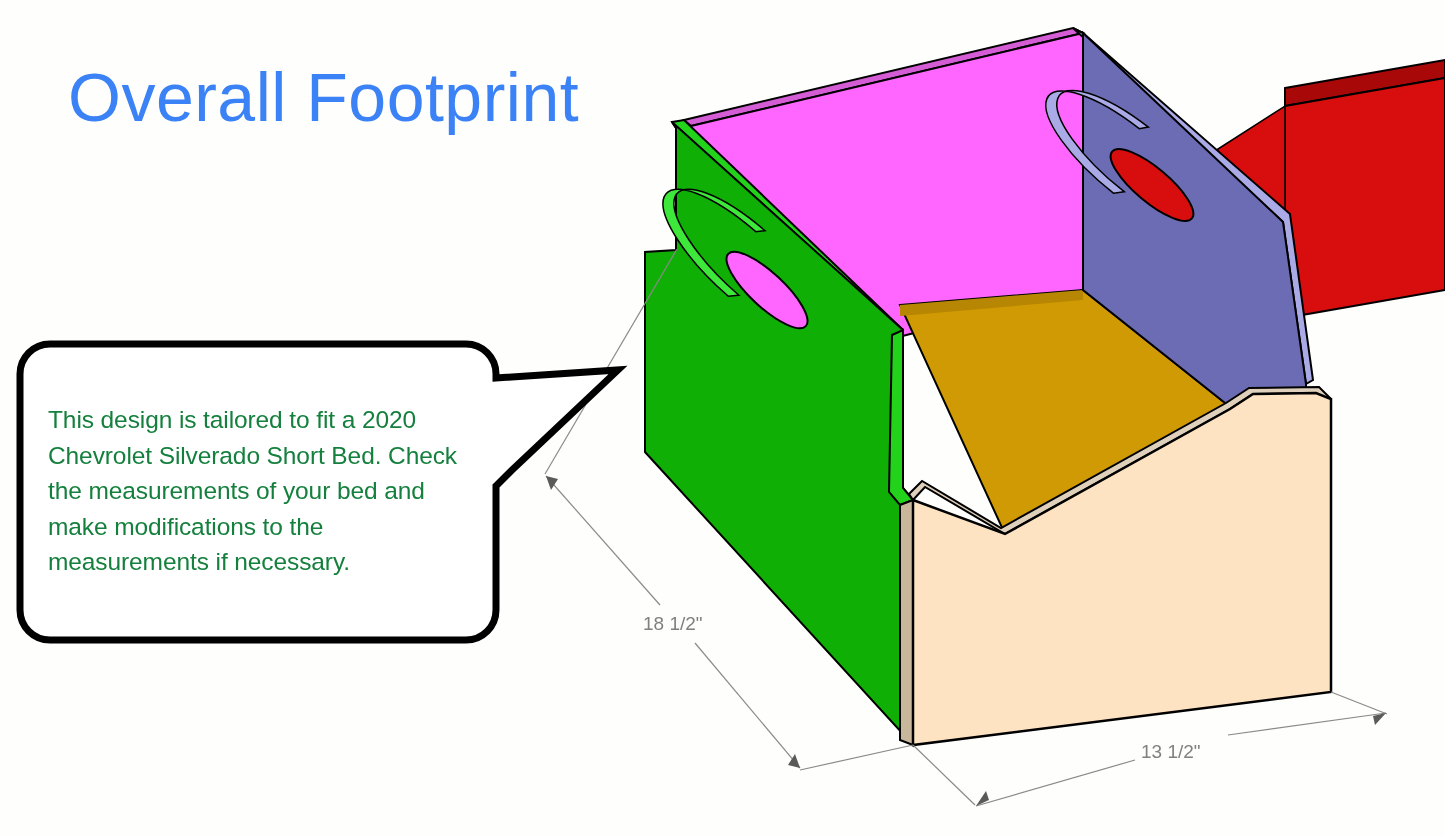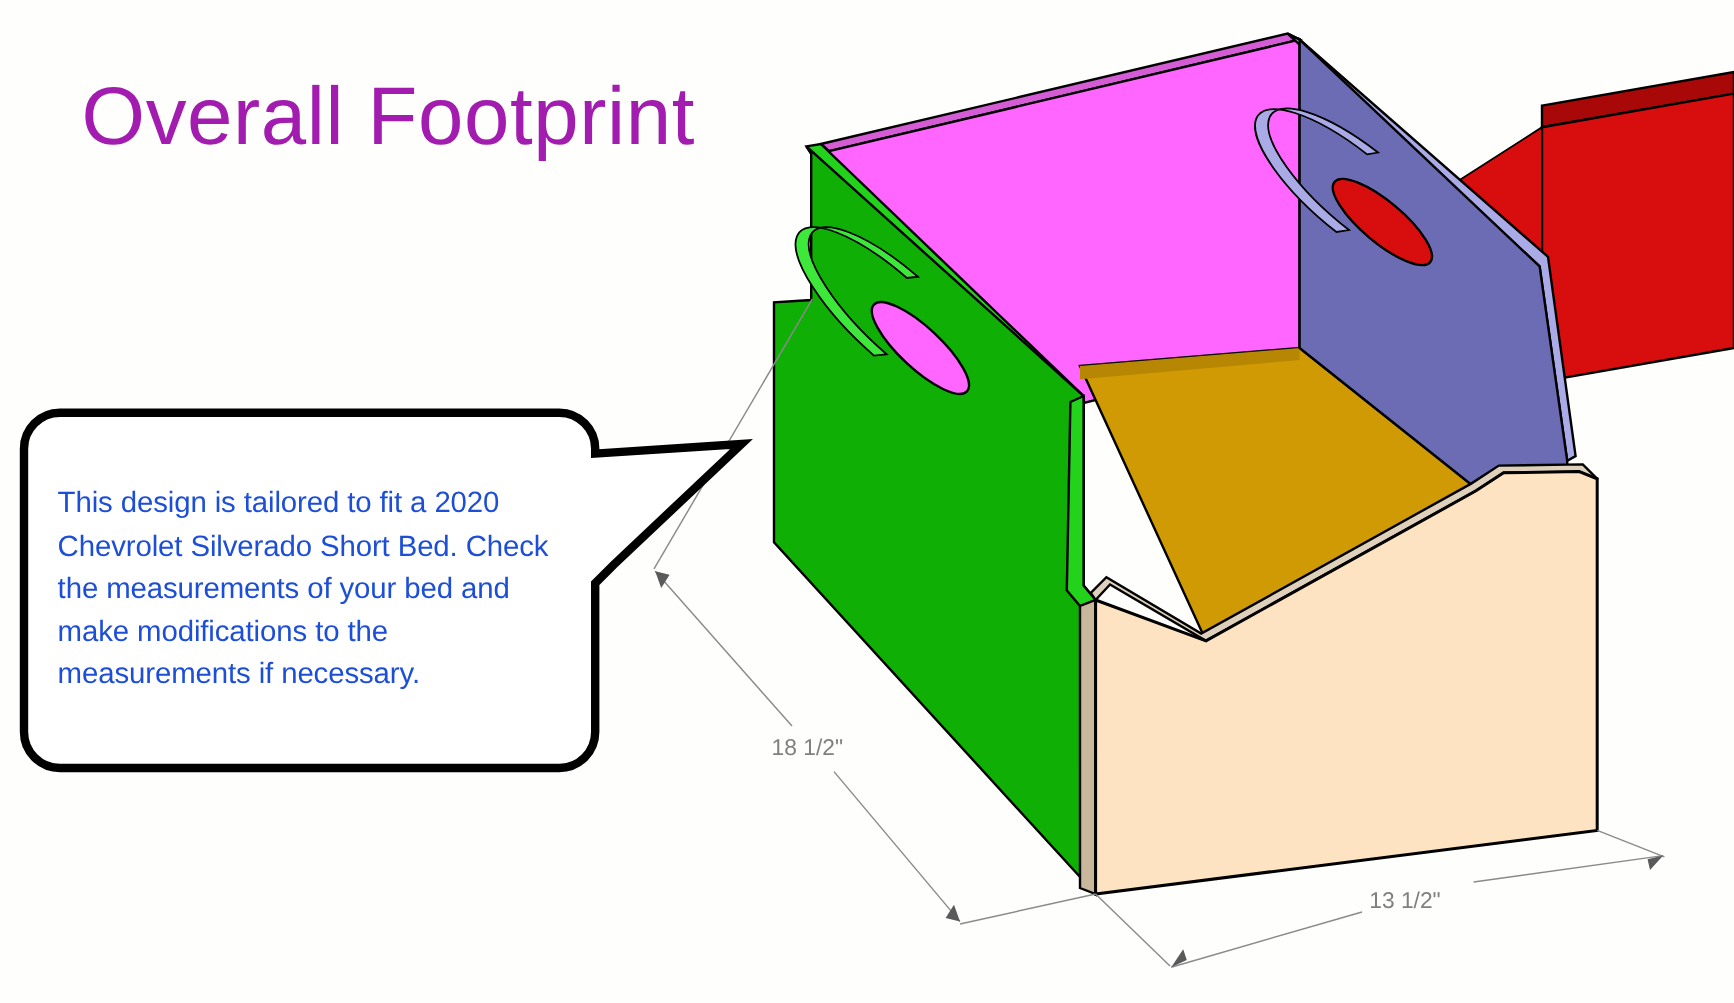--- a/index.html
+++ b/index.html
@@ -23,21 +23,21 @@
     height: 836px;
   }
   #page-title {
     position: absolute;
     left: 68px;
     top: 58px;
     font-family: "Liberation Sans", sans-serif;
     font-size: 68px;
     font-weight: 300;
     letter-spacing: 0.5px;
-    color: #a21caf;
+    color: #3b82f6;
     white-space: nowrap;
   }
   #callout {
     position: absolute;
     left: 14px;
     top: 336px;
     width: 500px;
     height: 312px;
   }
   #callout-shape {
@@ -49,21 +49,21 @@
     overflow: visible;
   }
   #callout-text {
     position: absolute;
     left: 34px;
     top: 66px;
     width: 432px;
     font-family: "Liberation Sans", sans-serif;
     font-size: 24.5px;
     line-height: 35.5px;
-    color: #1d4ed8;
+    color: #15803d;
     letter-spacing: -0.1px;
   }
   .dim-label {
     position: absolute;
     font-family: "Liberation Sans", sans-serif;
     font-size: 19px;
     color: #808080;
     white-space: nowrap;
   }
   #dim-label-depth { left: 643px; top: 613px; }

